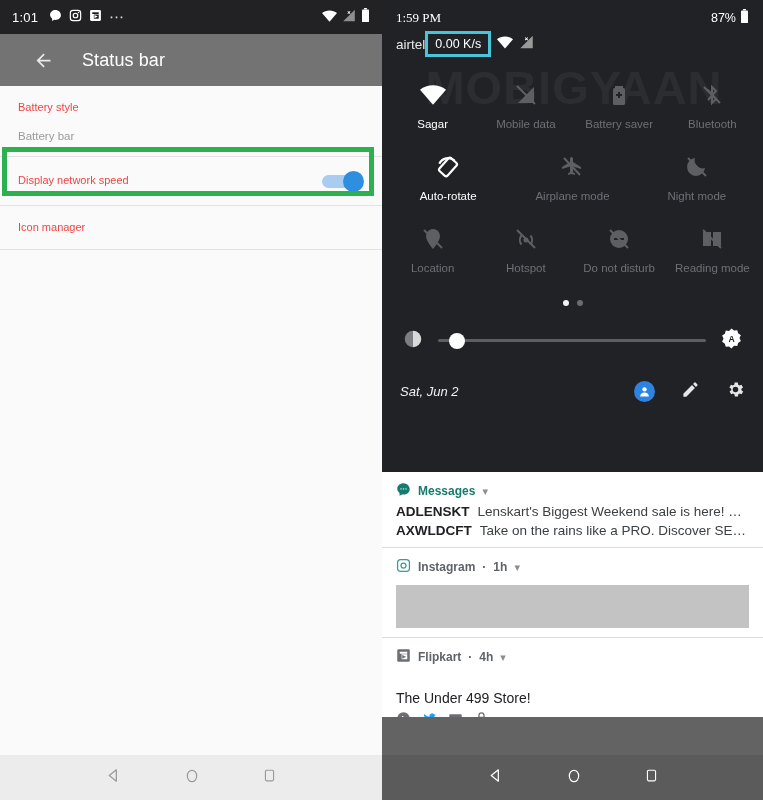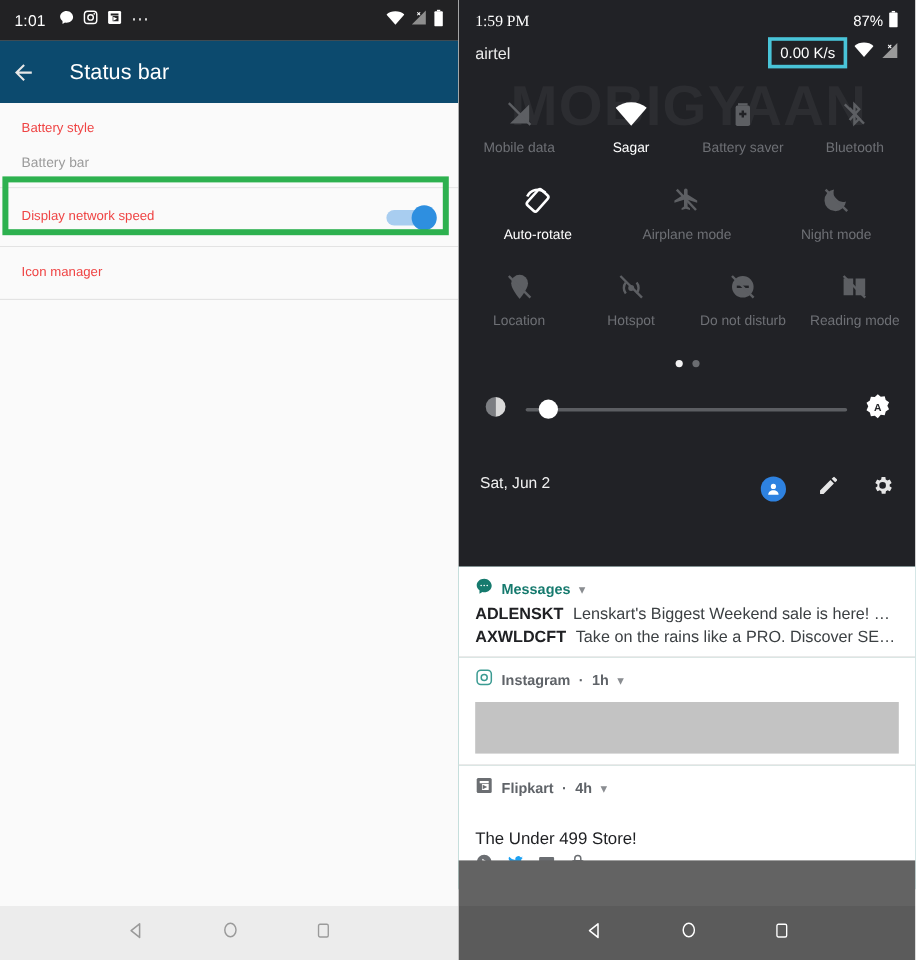--- a/index.html
+++ b/index.html
@@ -11,22 +11,22 @@
   
   .panel-left { position:relative; width:382px; height:800px; background:#fafafa; overflow:hidden; }
 
   .l-statusbar { height:34px; background:#222224; display:flex; align-items:center;
     padding:0 12px; color:#ffffff; }
   .l-time { font-size:13px; letter-spacing:.2px; }
   .l-sb-icons { display:flex; align-items:center; gap:7px; margin-left:11px; }
   .l-sb-right { margin-left:auto; display:flex; align-items:center; gap:5px; }
   .dots3 { font-size:15px; color:#dcdcdc; letter-spacing:1px; line-height:8px; }
 
-  .l-appbar { height:52px; background:#0c4a6e; display:flex; align-items:center;
-    padding:0 6px; color:#ffffff; }
+  .l-appbar { height:52px; background:#737373; display:flex; align-items:center;
+    padding:0 30px; color:#ffffff; }
   .l-appbar .back { width:26px; height:26px; display:flex; align-items:center; justify-content:center; }
   .l-title { font-size:18px; margin-left:26px; font-weight:400; letter-spacing:.1px; }
 
   .list { background:#fafafa; }
   .row { position:relative; padding:14px 18px; border-bottom:1px solid #e3e3e3;
     display:flex; align-items:center; justify-content:space-between; background:#fafafa; }
   .row-txt { display:flex; flex-direction:column; }
   .row-title { font-size:11px; color:#ef4444; line-height:1.35; }
   .row-sub { font-size:11.5px; color:#9b9b9b; margin-top:15px; }
 
@@ -50,21 +50,21 @@
   .qs { position:relative; background:#212226; height:472px; overflow:hidden; }
 
   .watermark { position:absolute; top:60px; left:-8px; width:400px; text-align:center;
     font-size:47px; font-weight:700; color:#2c2d31; letter-spacing:1px;
     user-select:none; z-index:0; }
 
   .r-statusbar { position:relative; z-index:2; padding:8px 14px 0 14px; color:#fff; }
   .r-sb-line1 { display:flex; align-items:center; justify-content:space-between; height:19px; }
   .r-time { font-size:13px;font-family:Liberation Serif, serif; }
   .r-batt { display:flex; align-items:center; gap:4px; font-size:12.5px; }
-  .r-sb-line2 { display:flex; align-items:center; justify-content:space-between;
+  .r-sb-line2 { display:flex; align-items:center; 
     height:24px; margin-top:5px; }
   .r-carrier { font-size:13.5px; color:#eaeaea; }
   .r-sb-right2 { display:flex; align-items:center; gap:6px; }
   .netspeed { position:relative; font-size:12.5px; color:#ffffff; padding:3px 7px;
     border:3px solid #49c4d8; line-height:1.15; }
 
   .tiles { position:relative; z-index:2; margin-top:18px; padding:0 4px; }
   .tile-row { display:flex; }
   .tile { flex:1; height:72px; display:flex; flex-direction:column;
     align-items:center; justify-content:flex-start; padding-top:8px; gap:11px; }
@@ -78,22 +78,22 @@
   .pd { width:6px; height:6px; border-radius:50%; }
   .pd.act { background:#f2f2f2; }
   .pd.ina { background:#6a6c70; }
 
   .bright { position:relative; z-index:2; display:flex; align-items:center;
     padding:0 20px; margin-top:21px; gap:14px; }
   .br-track { flex:1; height:3px; background:#5c5e62; border-radius:2px; position:relative; }
   .br-knob { position:absolute; left:4%; top:-6.5px; width:16px; height:16px;
     border-radius:50%; background:#ffffff; }
 
-  .qs-footer { position:relative; z-index:2; display:flex; 
-    padding:0 18px; margin-top:40px; }
+  .qs-footer { position:relative; z-index:2; display:flex; align-items:center;
+    padding:0 18px; margin-top:26px;font-style:italic; }
   .qs-date { font-size:13px; color:#f0f0f0; }
   .qs-actions { margin-left:auto; display:flex; align-items:center; gap:26px; }
   .avatar { width:21px; height:21px; border-radius:50%; background:#2e82e0;
     display:flex; align-items:center; justify-content:center; }
 
   
   .notifs { background:#0f766e; }
   .notif { padding:10px 14px 9px 14px; border-bottom:1px solid #dddddd; background:#fff; }
   .n-head { display:flex; align-items:center; gap:7px; height:18px; }
   .n-app { font-size:12px; font-weight:700; color:#5f6368; }
@@ -252,36 +252,36 @@
                   <path fill="#fff" d="M13.5 3.2l1 1-1.6 1.6 1.6 1.6-1 1-1.6-1.6L10.3 8.4l-1-1L10.9 5.8 9.3 4.2l1-1 1.6 1.6z"></path>
                 </svg>
             </span>
           </span>
         </div>
       </div>
 
       <div class="tiles">
 
         <div class="tile-row">
+          <div class="tile on">
+            <span class="tile-ico">
+              <svg width="26" height="20" viewBox="0 0 24 18">
+                  <path fill="#fff" d="M12 18 0 4.2C3.2 1.5 7.4 0 12 0s8.8 1.5 12 4.2z"></path>
+                </svg>
+            </span>
+            <span class="tile-lbl">Sagar</span>
+          </div>
           <div class="tile off">
             <span class="tile-ico">
               <svg width="24" height="24" viewBox="0 0 24 24">
                   <path fill="#5d5f63" d="M20 20H4L20 4z"></path>
                   <path stroke="#5d5f63" stroke-width="2" d="M3 3l18 18"></path>
                 </svg>
             </span>
             <span class="tile-lbl">Mobile data</span>
-          </div>
-          <div class="tile on">
-            <span class="tile-ico">
-              <svg width="26" height="20" viewBox="0 0 24 18">
-                  <path fill="#fff" d="M12 18 0 4.2C3.2 1.5 7.4 0 12 0s8.8 1.5 12 4.2z"></path>
-                </svg>
-            </span>
-            <span class="tile-lbl">Sagar</span>
           </div>
           <div class="tile off">
             <span class="tile-ico">
               <svg width="24" height="24" viewBox="0 0 24 24">
                   <rect x="8" y="3" width="8" height="2" fill="#5d5f63"></rect>
                   <rect x="6" y="5" width="12" height="17" rx="1.5" fill="#5d5f63"></rect>
                   <path fill="#212226" d="M11 9h2v2h2v2h-2v2h-2v-2H9v-2h2z"></path>
                 </svg>
             </span>
             <span class="tile-lbl">Battery saver</span>

